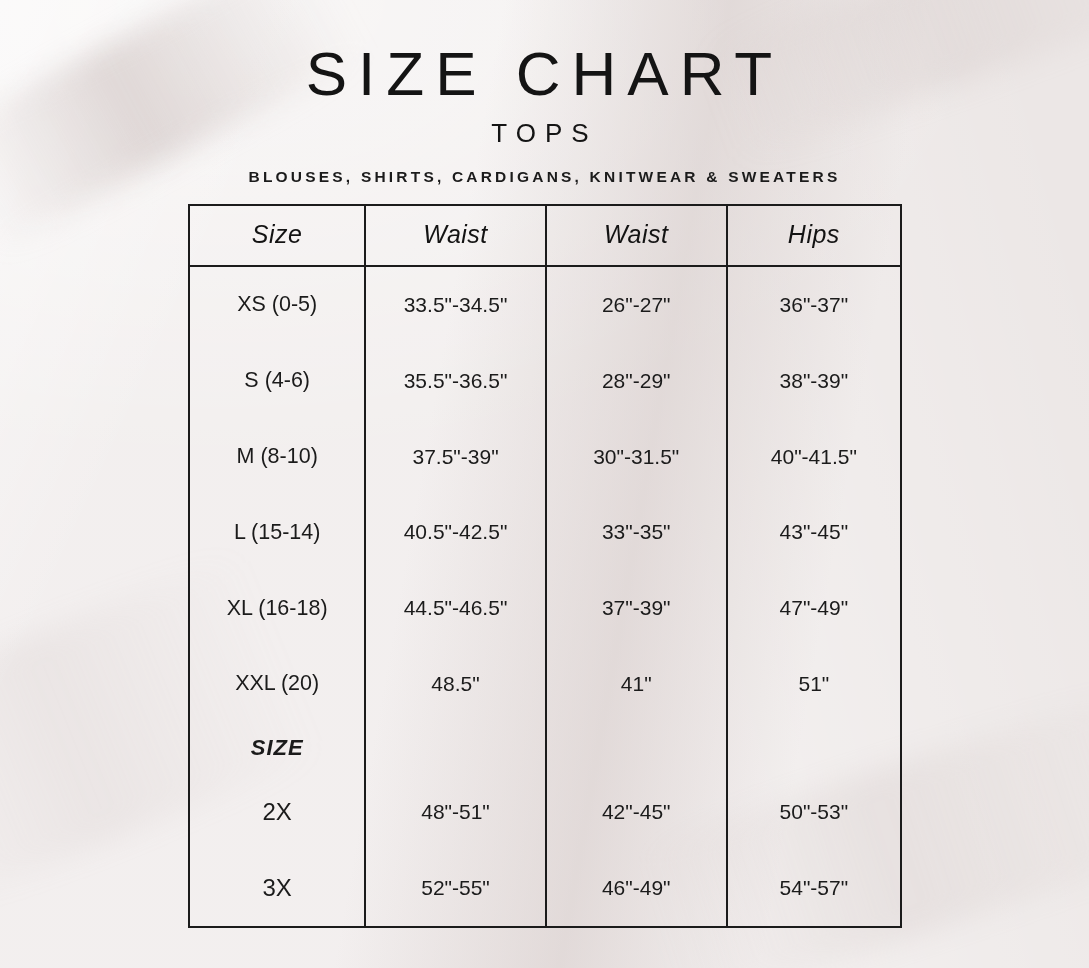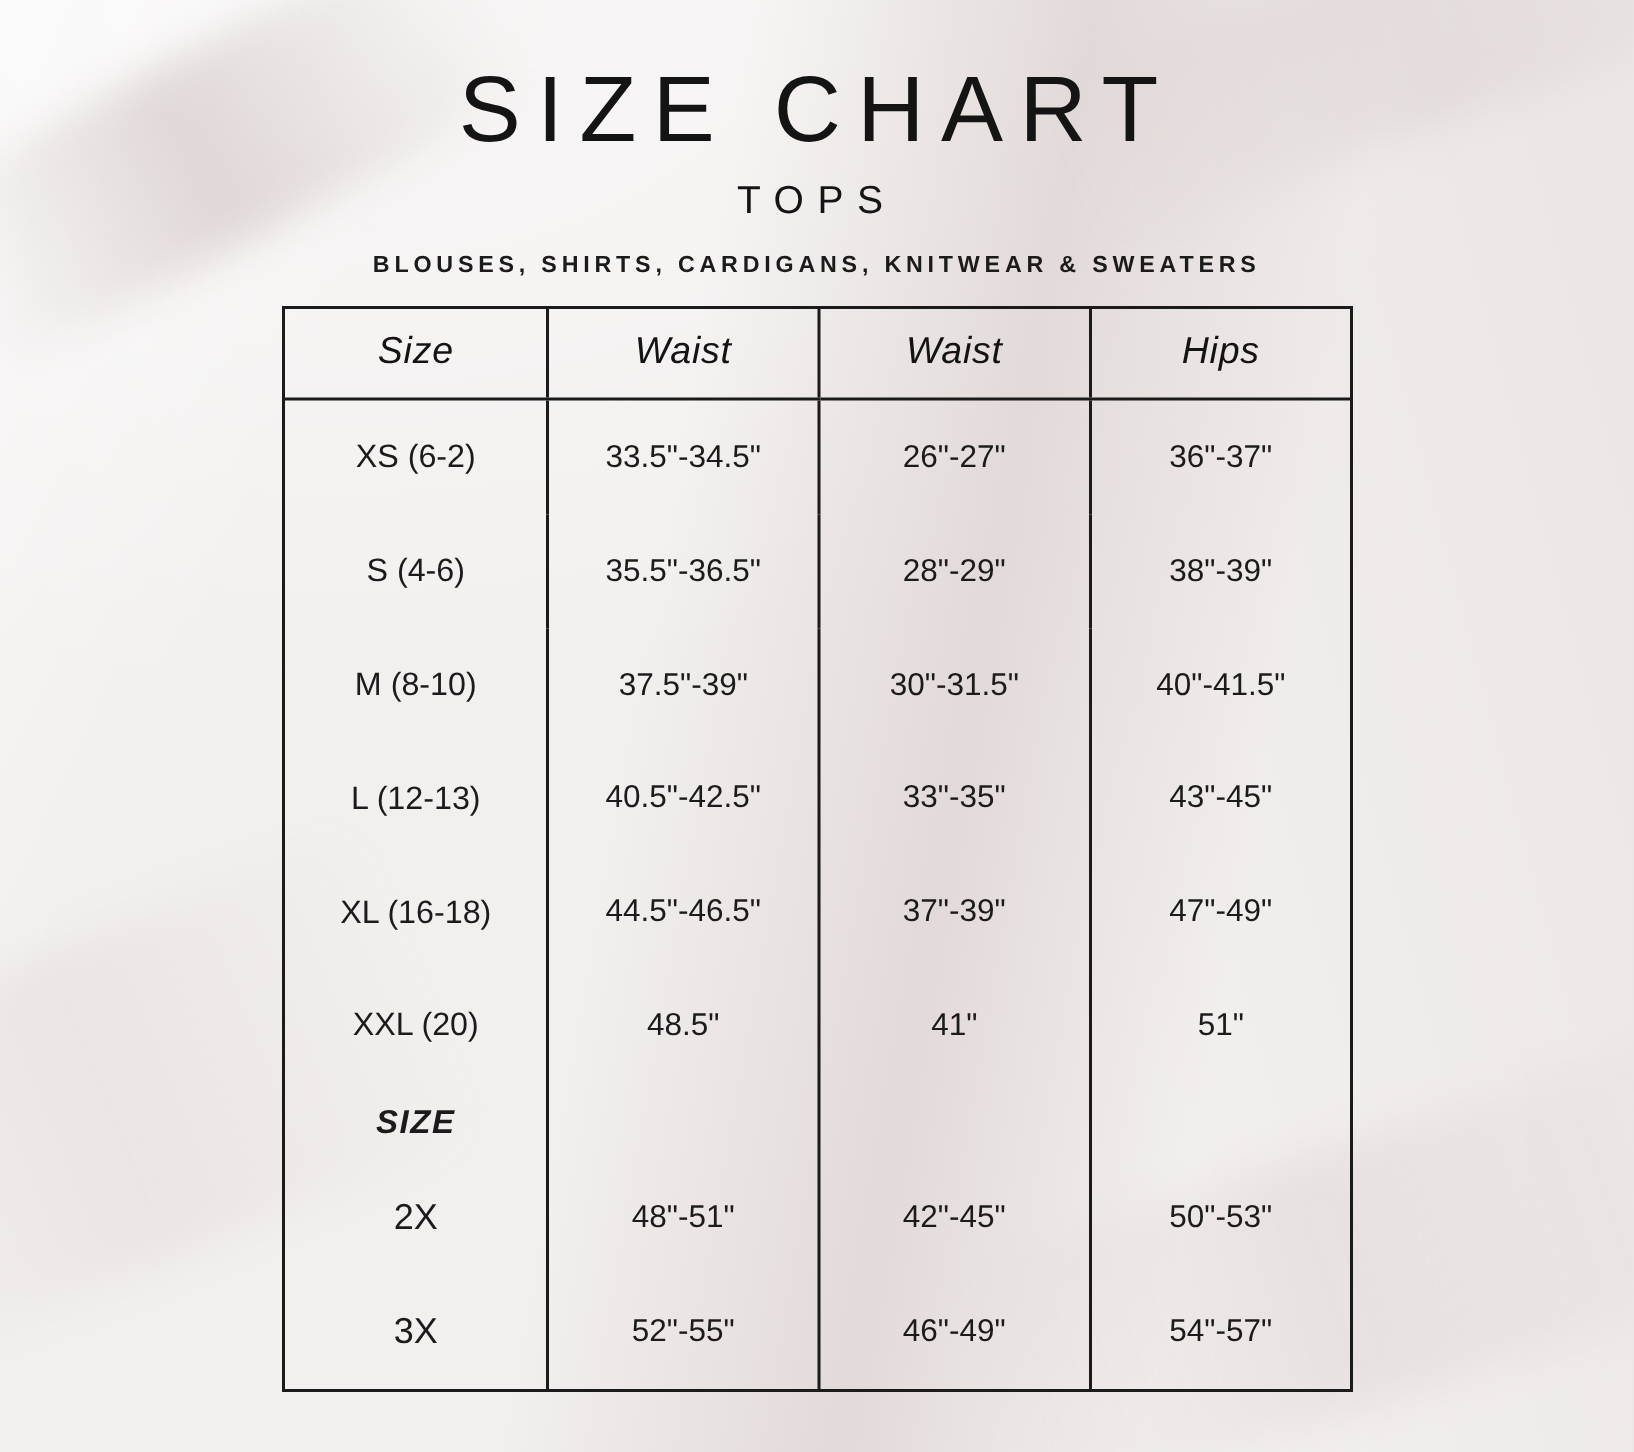--- a/index.html
+++ b/index.html
@@ -157,39 +157,39 @@
       <thead>
         <tr>
           <th>Size</th>
           <th>Waist</th>
           <th>Waist</th>
           <th>Hips</th>
         </tr>
       </thead>
       <tbody>
         <tr>
-          <td class="size-cell">XS (6-2)</td>
+          <td class="size-cell">XS (0-5)</td>
           <td>33.5"-34.5"</td>
           <td>26"-27"</td>
           <td>36"-37"</td>
         </tr>
         <tr>
           <td class="size-cell">S (4-6)</td>
           <td>35.5"-36.5"</td>
           <td>28"-29"</td>
           <td>38"-39"</td>
         </tr>
         <tr>
           <td class="size-cell">M (8-10)</td>
           <td>37.5"-39"</td>
           <td>30"-31.5"</td>
           <td>40"-41.5"</td>
         </tr>
         <tr>
-          <td class="size-cell">L (12-13)</td>
+          <td class="size-cell">L (15-14)</td>
           <td>40.5"-42.5"</td>
           <td>33"-35"</td>
           <td>43"-45"</td>
         </tr>
         <tr>
           <td class="size-cell">XL (16-18)</td>
           <td>44.5"-46.5"</td>
           <td>37"-39"</td>
           <td>47"-49"</td>
         </tr>

